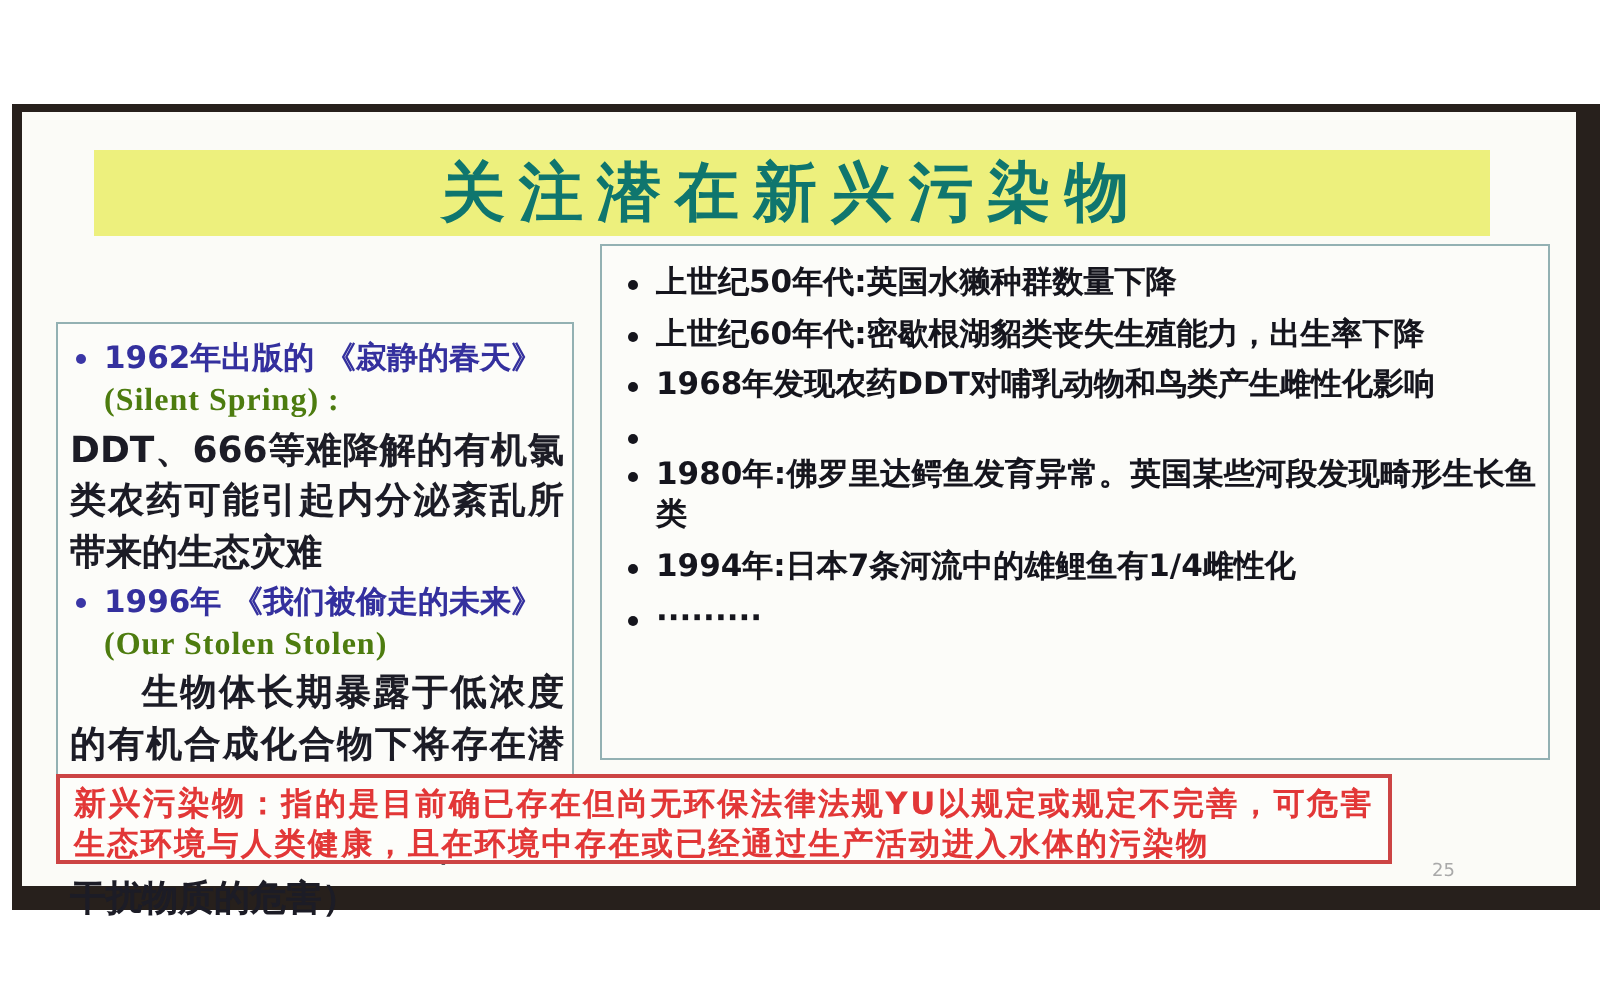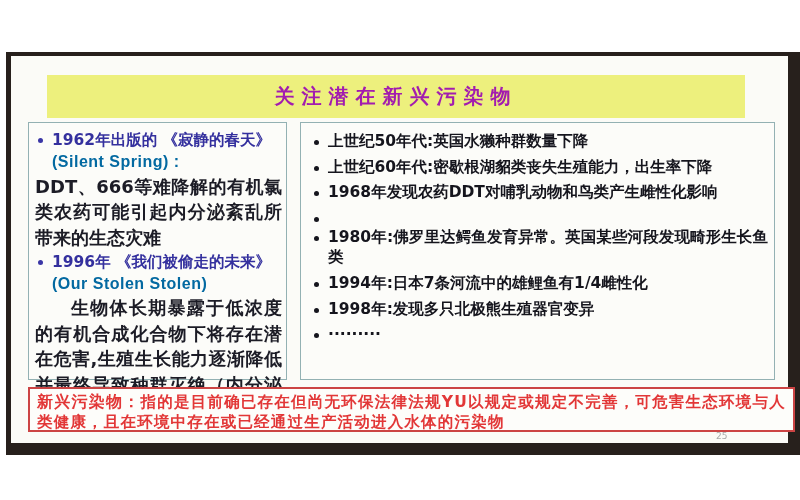--- a/index.html
+++ b/index.html
@@ -9,51 +9,51 @@
 
   
   .frame { position:absolute; left:6px; top:52px; width:794px; height:403px;
            background:#27201c; }
   .slide { position:absolute; left:5px; top:4px; width:777px; height:387px;
            background:#fbfbf7; }
 
   
   .banner { position:absolute; left:36px; top:19px; width:698px; height:43px;
             background:#edf07d; display:flex; align-items:center; justify-content:center; }
-  .banner .title { font-size:20px; font-weight:bold; color:#a21caf;
+  .banner .title { font-size:32px; font-weight:bold; color:#0f766e;
                    letter-spacing:7px; white-space:nowrap; }
 
   
   .panel { position:absolute; top:66px; height:258px; border:1px solid #93b1b3;
            background:#fcfcf9; }
-  .panel-left  { left:17px;  width:259px; padding:6px 4px 0 6px; }
+  .panel-left  { left:17px;  width:259px; padding:6px 4px 0 6px;margin-top:39px; }
   .panel-right { left:289px; width:475px; padding:8px 6px 0 10px; }
 
   .li { display:flex; align-items:flex-start; }
   .dot { flex:0 0 auto; width:5px; height:5px; border-radius:50%; margin:9px 9px 0 3px; }
   .dot-blue  { background:#3a36a6; }
   .dot-black { background:#15151d; }
 
   
   .lp-heading { font-size:15.5px; font-weight:bold; color:#34309e; line-height:1.45;
                 white-space:nowrap; }
-  .lp-latin { font-family:Liberation Sans, sans-serif;
-              font-size:16px; font-weight:bold; color:#0369a1; line-height:1.4;
+  .lp-latin { font-family:Liberation Serif, serif;
+              font-size:16px; font-weight:bold; color:#4d7c0f; line-height:1.4;
               padding-left:17px; letter-spacing:0.5px; }
   .lp-body { font-size:18px; font-weight:bold; color:#1c1c26; line-height:1.42;
              text-align:justify; }
   .lp-body.indent { text-indent:2em; }
 
   
   .rp-item { margin-bottom:5px; }
   .rp-text { font-size:15.5px; font-weight:bold; color:#15151d; line-height:1.33;
              text-align:justify; }
 
   
-  .defbox { position:absolute; left:17px; top:331px; width:767px; height:45px;
+  .defbox { position:absolute; left:17px; top:331px; width:668px; height:45px;
             border:2px solid #cc4444; background:#fdfdfa; padding:2px 7px 0 7px; }
   .def-text { font-size:15.5px; font-weight:bold; color:#e23737; line-height:1.32;
               letter-spacing:1.2px; text-align:justify; }
   .def-term { font-size:16px; }
 
   .pagenum { position:absolute; left:705px; top:375px; font-size:9px; color:#a9a9a9; }
 </style>
 </head>
 <body>
 
@@ -99,24 +99,20 @@
         <div class="li rp-item">
           <span class="dot dot-black"></span>
           <span class="rp-text">1980年:佛罗里达鳄鱼发育异常。英国某些河段发现畸形生长鱼类</span>
         </div>
         <div class="li rp-item">
           <span class="dot dot-black"></span>
           <span class="rp-text">1994年:日本7条河流中的雄鲤鱼有1/4雌性化</span>
         </div>
         <div class="li rp-item">
           <span class="dot dot-black"></span>
-          <span class="rp-text">1998年:发现多只北极熊生殖器官变异</span>
-        </div>
-        <div class="li rp-item">
-          <span class="dot dot-black"></span>
           <span class="rp-text">·········</span>
         </div>
       </div>
 
       <div class="defbox">
         <div class="def-text">
           <span class="def-term">新兴污染物：</span><span>指的是目前确已存在但尚无环保法律法规YU以规定或规定不完善，可危害生态环境与人类健康，且在环境中存在或已经通过生产活动进入水体的污染物</span>
         </div>
       </div>
 

